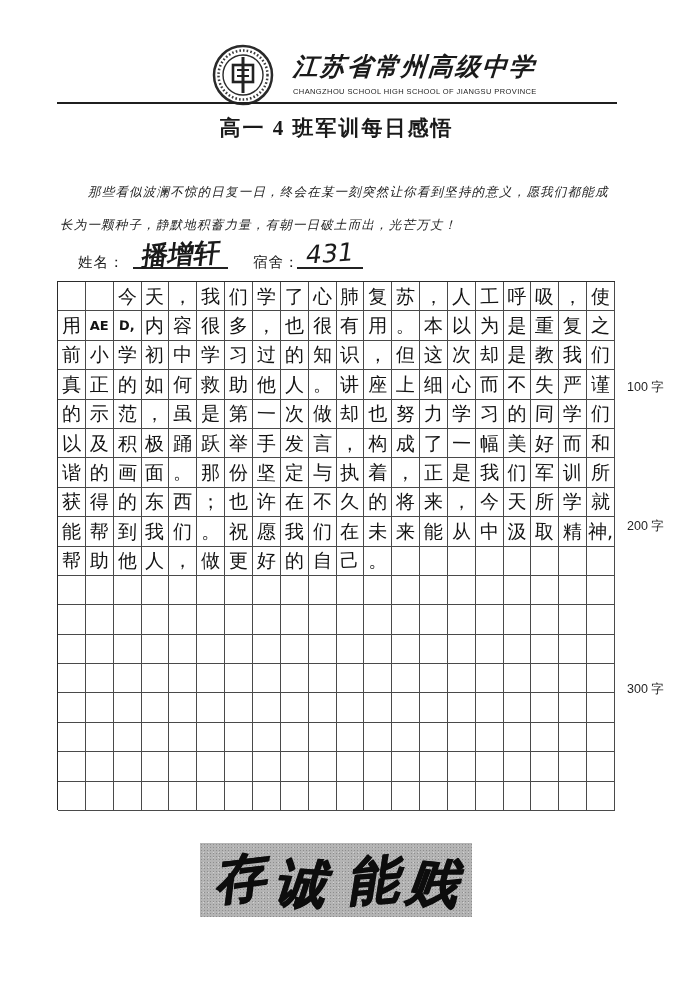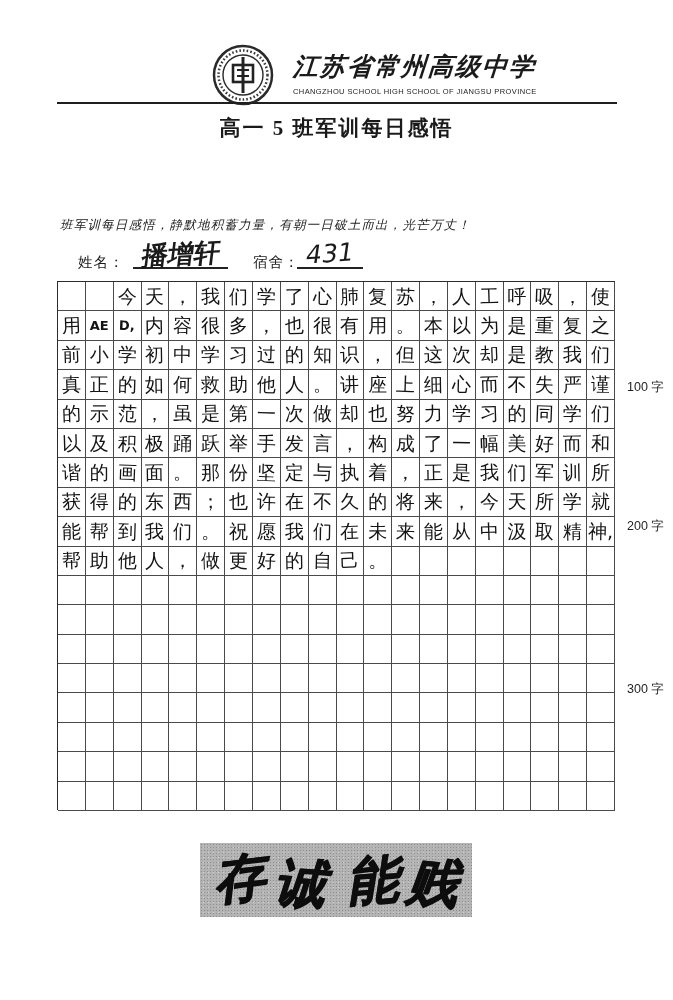--- a/index.html
+++ b/index.html
@@ -83,22 +83,23 @@
     <line x1="32" y1="14" x2="32" y2="50" stroke="#222" stroke-width="3"></line>
     <line x1="26" y1="27" x2="38" y2="27" stroke="#222" stroke-width="2"></line>
     <line x1="26" y1="33" x2="38" y2="33" stroke="#222" stroke-width="2"></line>
   </svg>
   <div class="school-names">
     <div class="school-zh">江苏省常州高级中学</div>
     <div class="school-en">CHANGZHOU SCHOOL HIGH SCHOOL OF JIANGSU PROVINCE</div>
   </div>
   <div class="header-rule"></div>
 
-  <div class="doc-title">高一 5 班军训每日感悟</div>
-  <div class="prompt-line prompt-2">班军训每日感悟，静默地积蓄力量，有朝一日破土而出，光芒万丈！</div>
+  <div class="doc-title">高一 4 班军训每日感悟</div>
+  <div class="prompt-line prompt-1">那些看似波澜不惊的日复一日，终会在某一刻突然让你看到坚持的意义，愿我们都能成</div>
+  <div class="prompt-line prompt-2">长为一颗种子，静默地积蓄力量，有朝一日破土而出，光芒万丈！</div>
 
   <div class="form-row">
     <span class="form-label label-name">姓名：</span>
     <span class="hand-field name-field">
       <span class="hand-name">播增轩</span>
     </span>
     <span class="form-label label-dorm">宿舍：</span>
     <span class="hand-field dorm-field">
       <span class="hand-dorm">431</span>
     </span>

